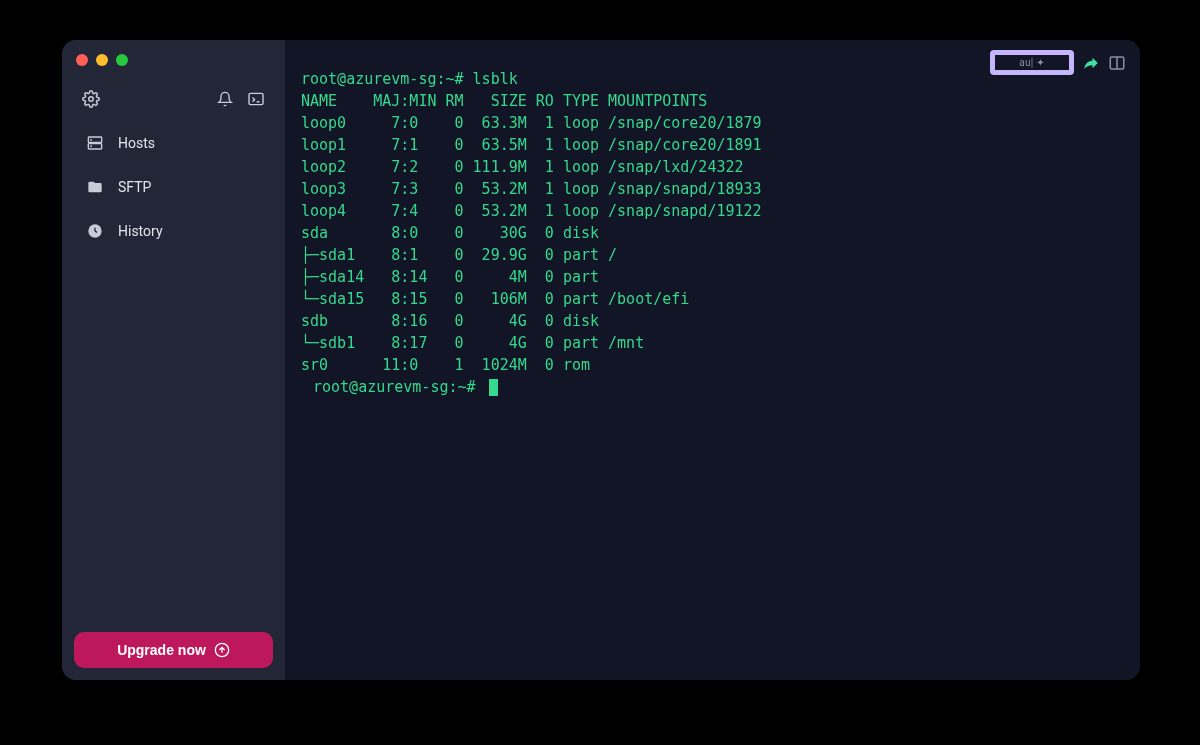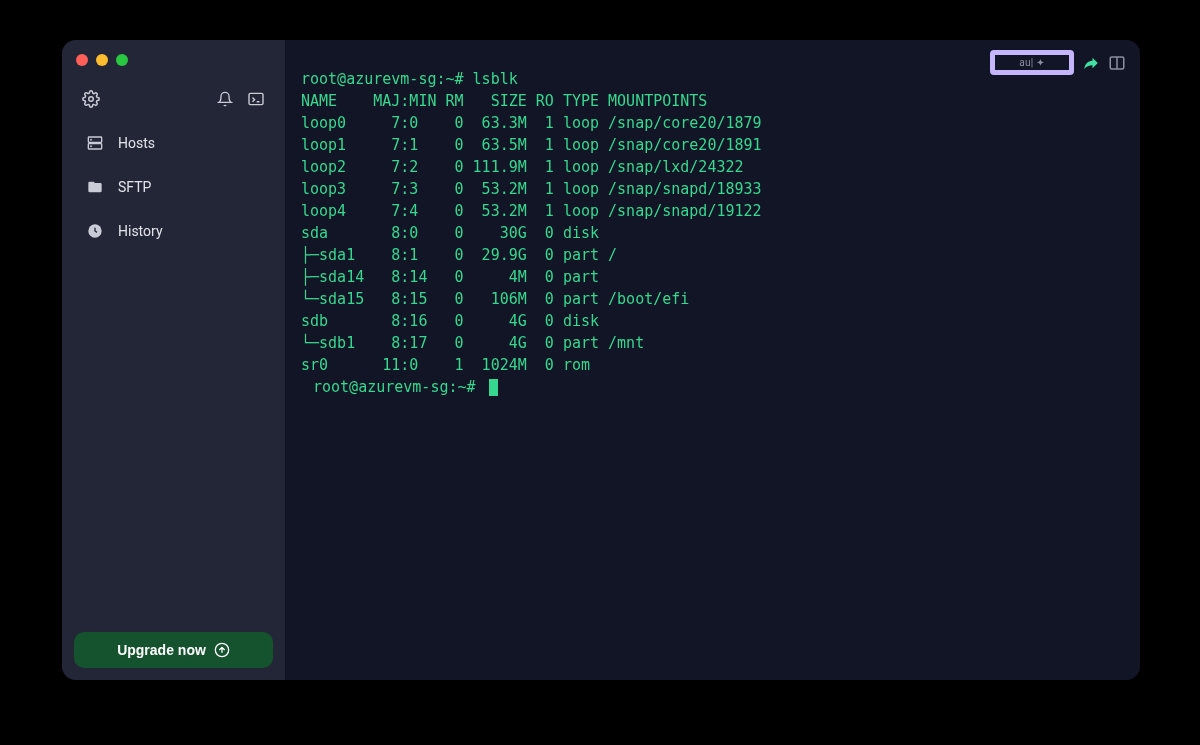--- a/index.html
+++ b/index.html
@@ -60,21 +60,21 @@
   .nav-item.active .ubuntu-icon { color: #41e0a3; }
   .nav-item .icon { width: 18px; height: 18px; display:flex; align-items:center; justify-content:center; flex-shrink:0; color:#c9cbd6; }
   .nav-item.active .icon { color:#41e0a3; }
 
   .upgrade-wrap {
     margin-top: auto;
     padding: 12px;
   }
   .upgrade-btn {
     width: 100%;
-    background: #14532d;
+    background: #be185d;
     color: #fff;
     border: none;
     border-radius: 10px;
     padding: 10px 0;
     font-size: 14px;
     font-weight: 600;
     display: flex;
     align-items: center;
     justify-content: center;
     gap: 8px;

